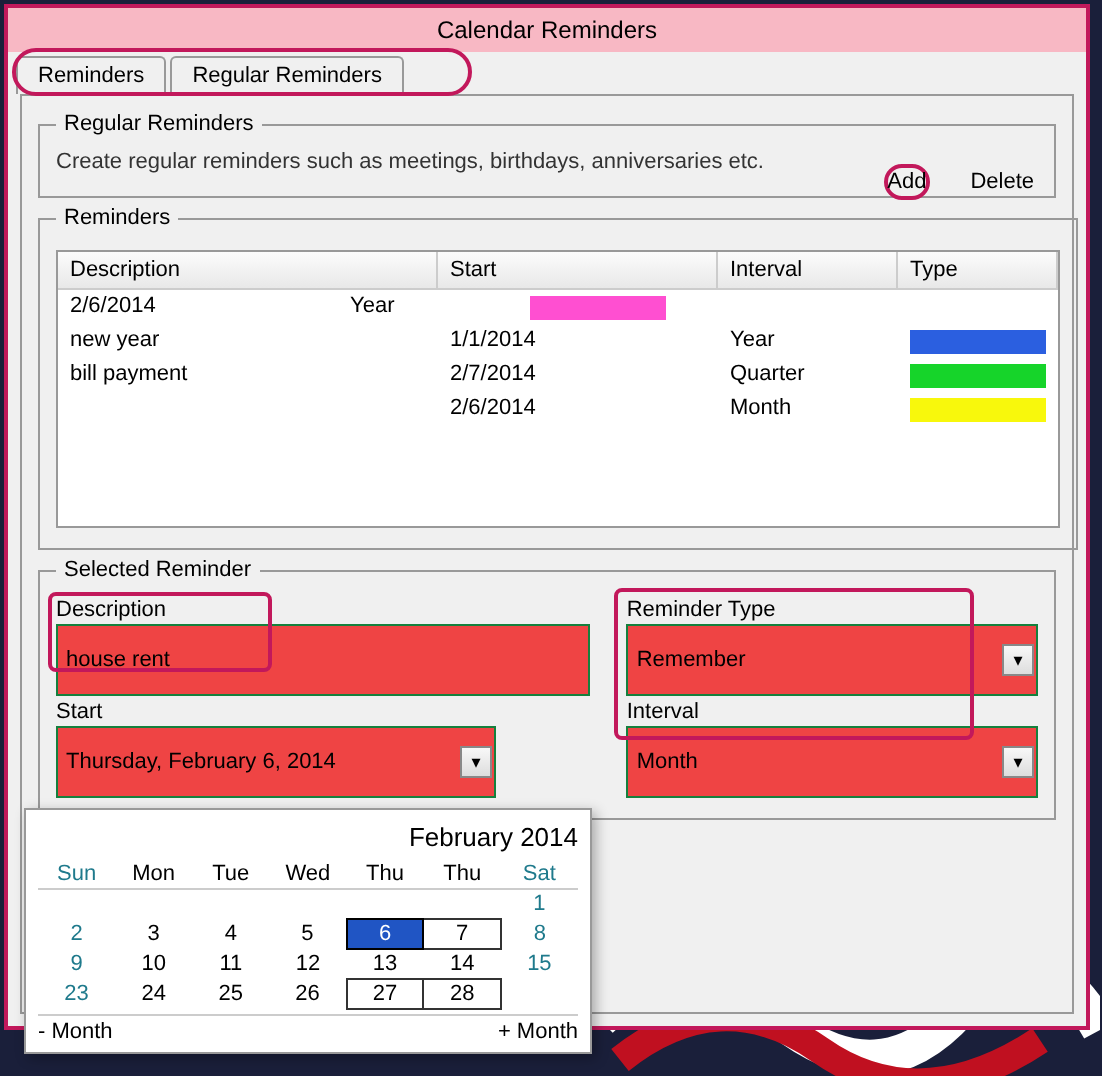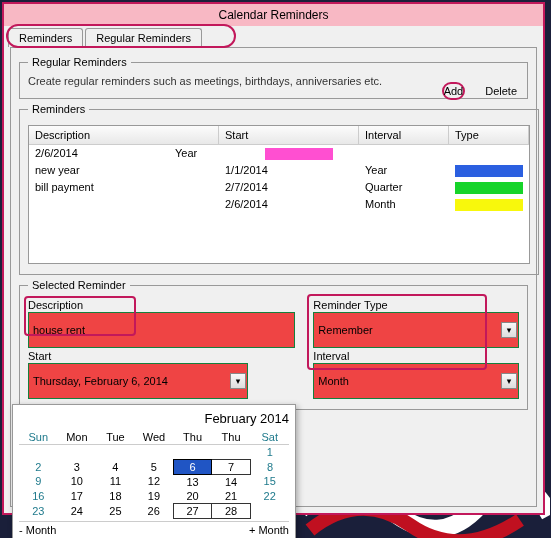--- a/index.html
+++ b/index.html
@@ -196,29 +196,20 @@
         <tr>
           <td class="sun">9</td>
           <td>10</td>
           <td>11</td>
           <td>12</td>
           <td>13</td>
           <td>14</td>
           <td class="sat">15</td>
         </tr>
         <tr>
-          <td class="sun">16</td>
-          <td>17</td>
-          <td>18</td>
-          <td>19</td>
-          <td>20</td>
-          <td>21</td>
-          <td class="sat">22</td>
-        </tr>
-        <tr>
           <td class="sun">23</td>
           <td>24</td>
           <td>25</td>
           <td>26</td>
           <td class="boxed">27</td>
           <td class="boxed">28</td>
           <td class="sat"></td>
         </tr>
       </tbody>
   </table>

